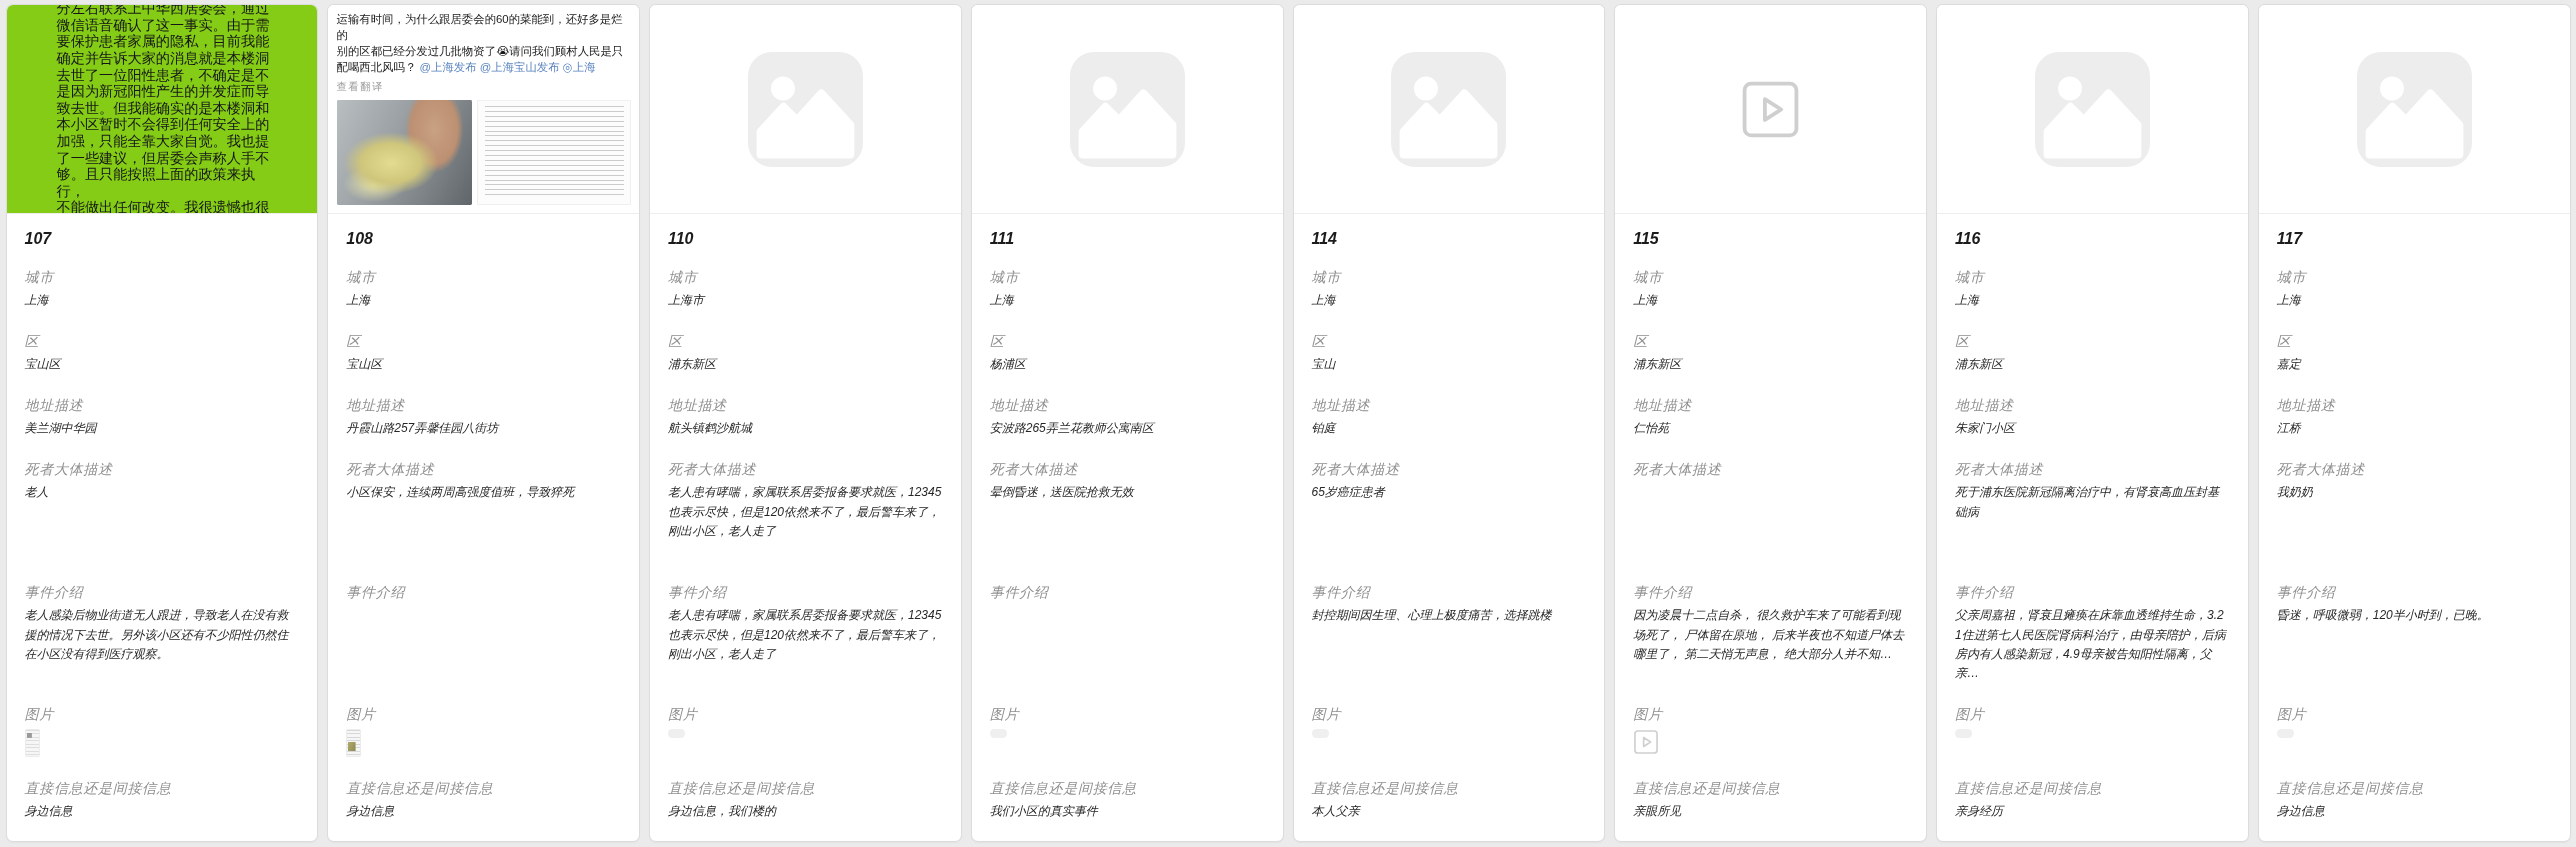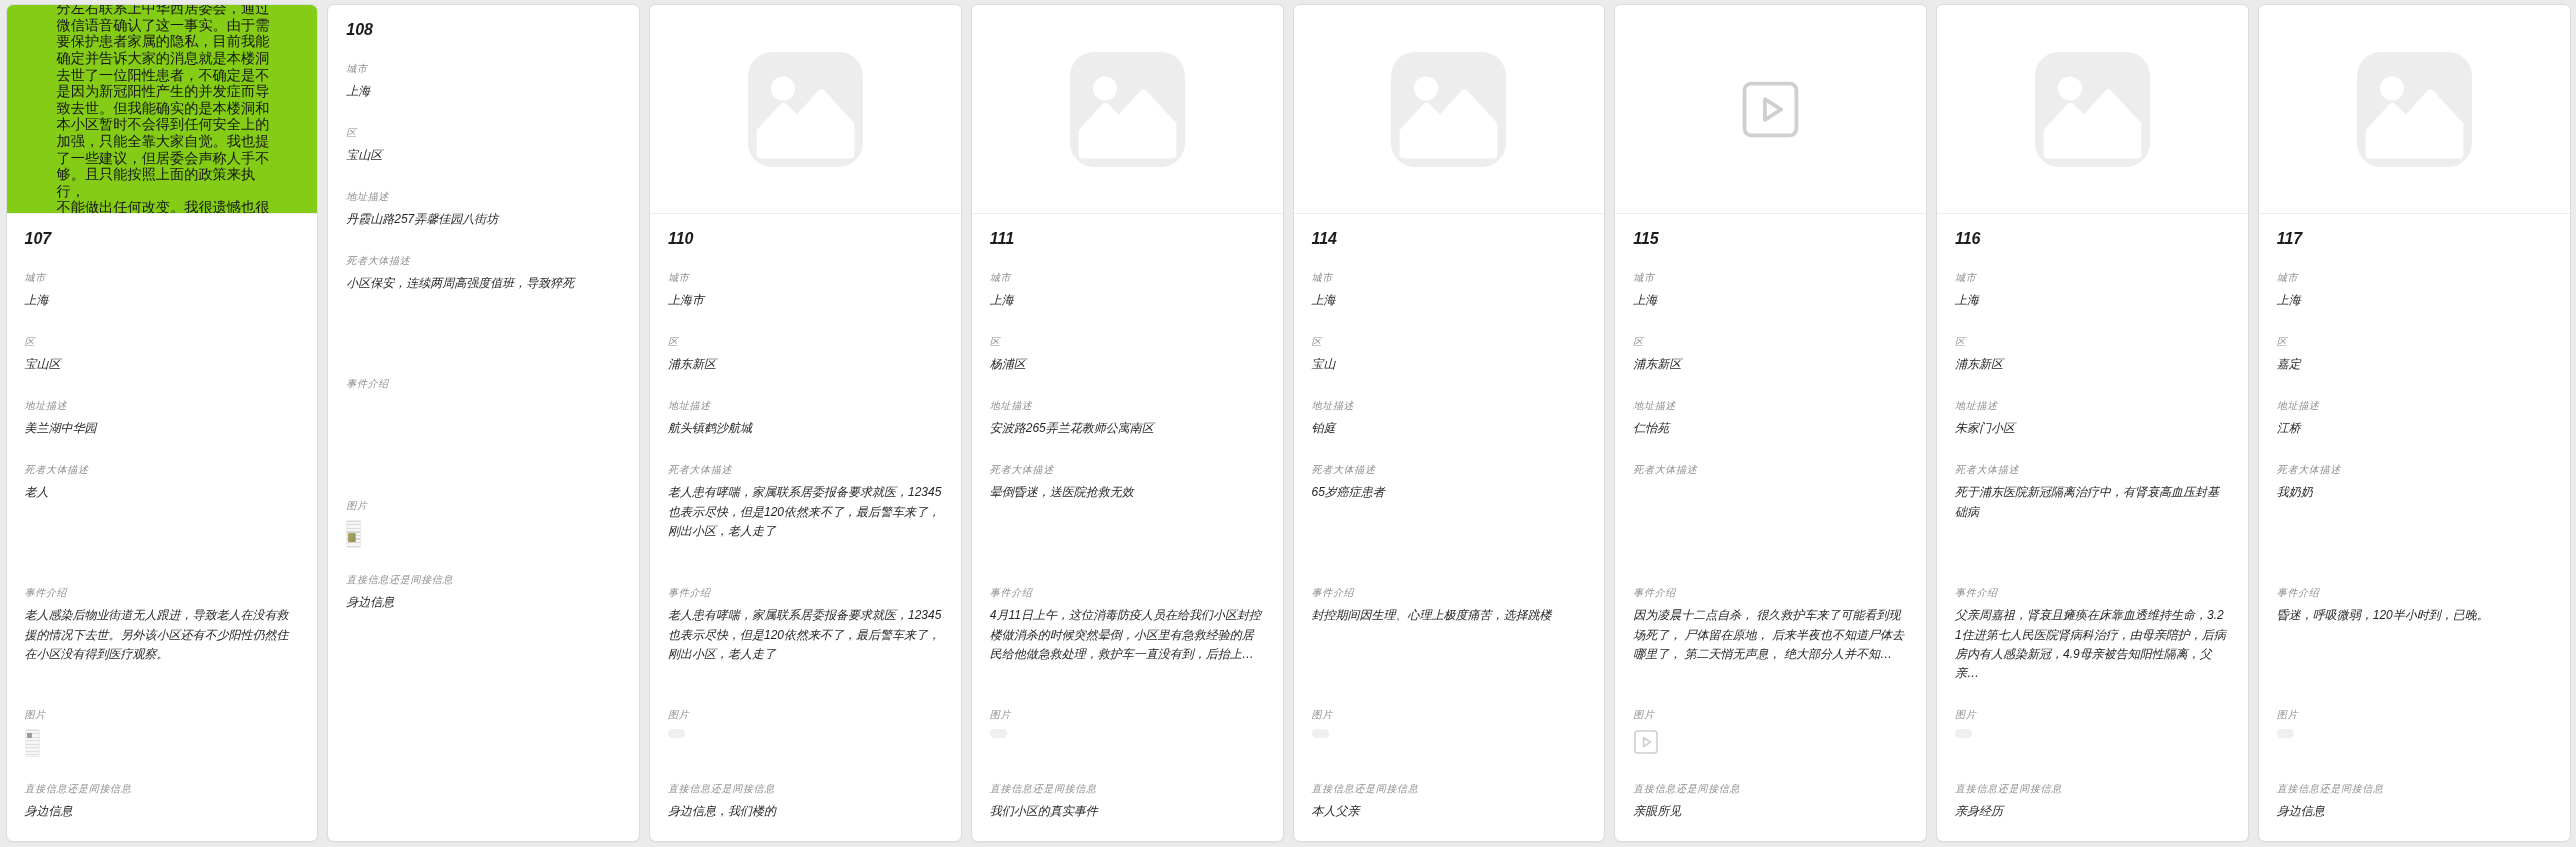--- a/index.html
+++ b/index.html
@@ -46,21 +46,21 @@
     height:100%;
     background-image:repeating-linear-gradient(to bottom,#bfbfbf 0 1px,transparent 1px 4.9px);
     opacity:.8;
   }
   
   .ph-svg{width:115px;height:115px;}
   .vid-svg{width:61px;height:61px;}
   
   .body{padding:14px 18px 16px 18px;flex:1 1 auto;box-sizing:border-box;font-style:italic;}
   .rec-id{margin:0 0 21px 0;font-size:16px;line-height:22px;font-weight:600;color:#1c1c1c;}
-  .field .label{font-size:10px;line-height:13px;color:#8f8f8f;letter-spacing:0.7px;margin-bottom:7px;}
+  .field .label{font-size:14px;line-height:13px;color:#8f8f8f;letter-spacing:0.7px;margin-bottom:7px;}
   .field .value{font-size:12px;line-height:19.4px;color:#262626;word-break:break-all;}
   .f-std{height:64px;}
   .f-victim{height:123px;}
   .f-event{height:122px;}
   .f-victim .value,.f-event .value{
     display:-webkit-box;-webkit-box-orient:vertical;-webkit-line-clamp:4;overflow:hidden;
   }
   .f-image{height:74px;}
   .badge{
     display:inline-block;background:#ff8200;color:#fff;border-radius:2.1px;
@@ -136,20 +136,33 @@
         <div class="attach t-shot-a"></div>
       </div>
       <div class="field f-direct">
         <div class="label">直接信息还是间接信息</div>
         <div class="value">身边信息</div>
       </div>
     </div>
   </article>
 
   <article class="card">
+    <div class="media">
+  <div class="weibo">
+    <p class="weibo-text"><span>运输有时间，为什么跟居委会的60的菜能到，还好多是烂的
+别的区都已经分发过几批物资了😭请问我们顾村人民是只配喝西北风吗？ </span><span class="weibo-links">@上海发布 @上海宝山发布 ◎上海</span></p>
+    <div class="weibo-translate">查看翻译</div>
+    <div class="media-row">
+      <div class="photo"></div>
+      <div class="textwall">
+                <div class="textwall-lines"></div>
+              </div>
+    </div>
+  </div>
+</div>
     <div class="body">
       <h2 class="rec-id">108</h2>
       <div class="field f-std">
         <div class="label">城市</div>
         <div class="value">上海</div>
       </div>
       <div class="field f-std">
         <div class="label">区</div>
         <div class="value">宝山区</div>
       </div>
@@ -241,21 +254,20 @@
       <div class="field f-std">
         <div class="label">地址描述</div>
         <div class="value">安波路265弄兰花教师公寓南区</div>
       </div>
       <div class="field f-victim">
         <div class="label">死者大体描述</div>
         <div class="value">晕倒昏迷，送医院抢救无效</div>
       </div>
       <div class="field f-event">
         <div class="label">事件介绍</div>
-        <div class="value">4月11日上午，这位消毒防疫人员在给我们小区封控楼做消杀的时候突然晕倒，小区里有急救经验的居民给他做急救处理，救护车一直没有到，后抬上…</div>
       </div>
       <div class="field f-image">
         <div class="label">图片</div>
         <div class="attach t-pill"></div>
       </div>
       <div class="field f-direct">
         <div class="label">直接信息还是间接信息</div>
         <div class="value">我们小区的真实事件</div>
       </div>
     </div>

